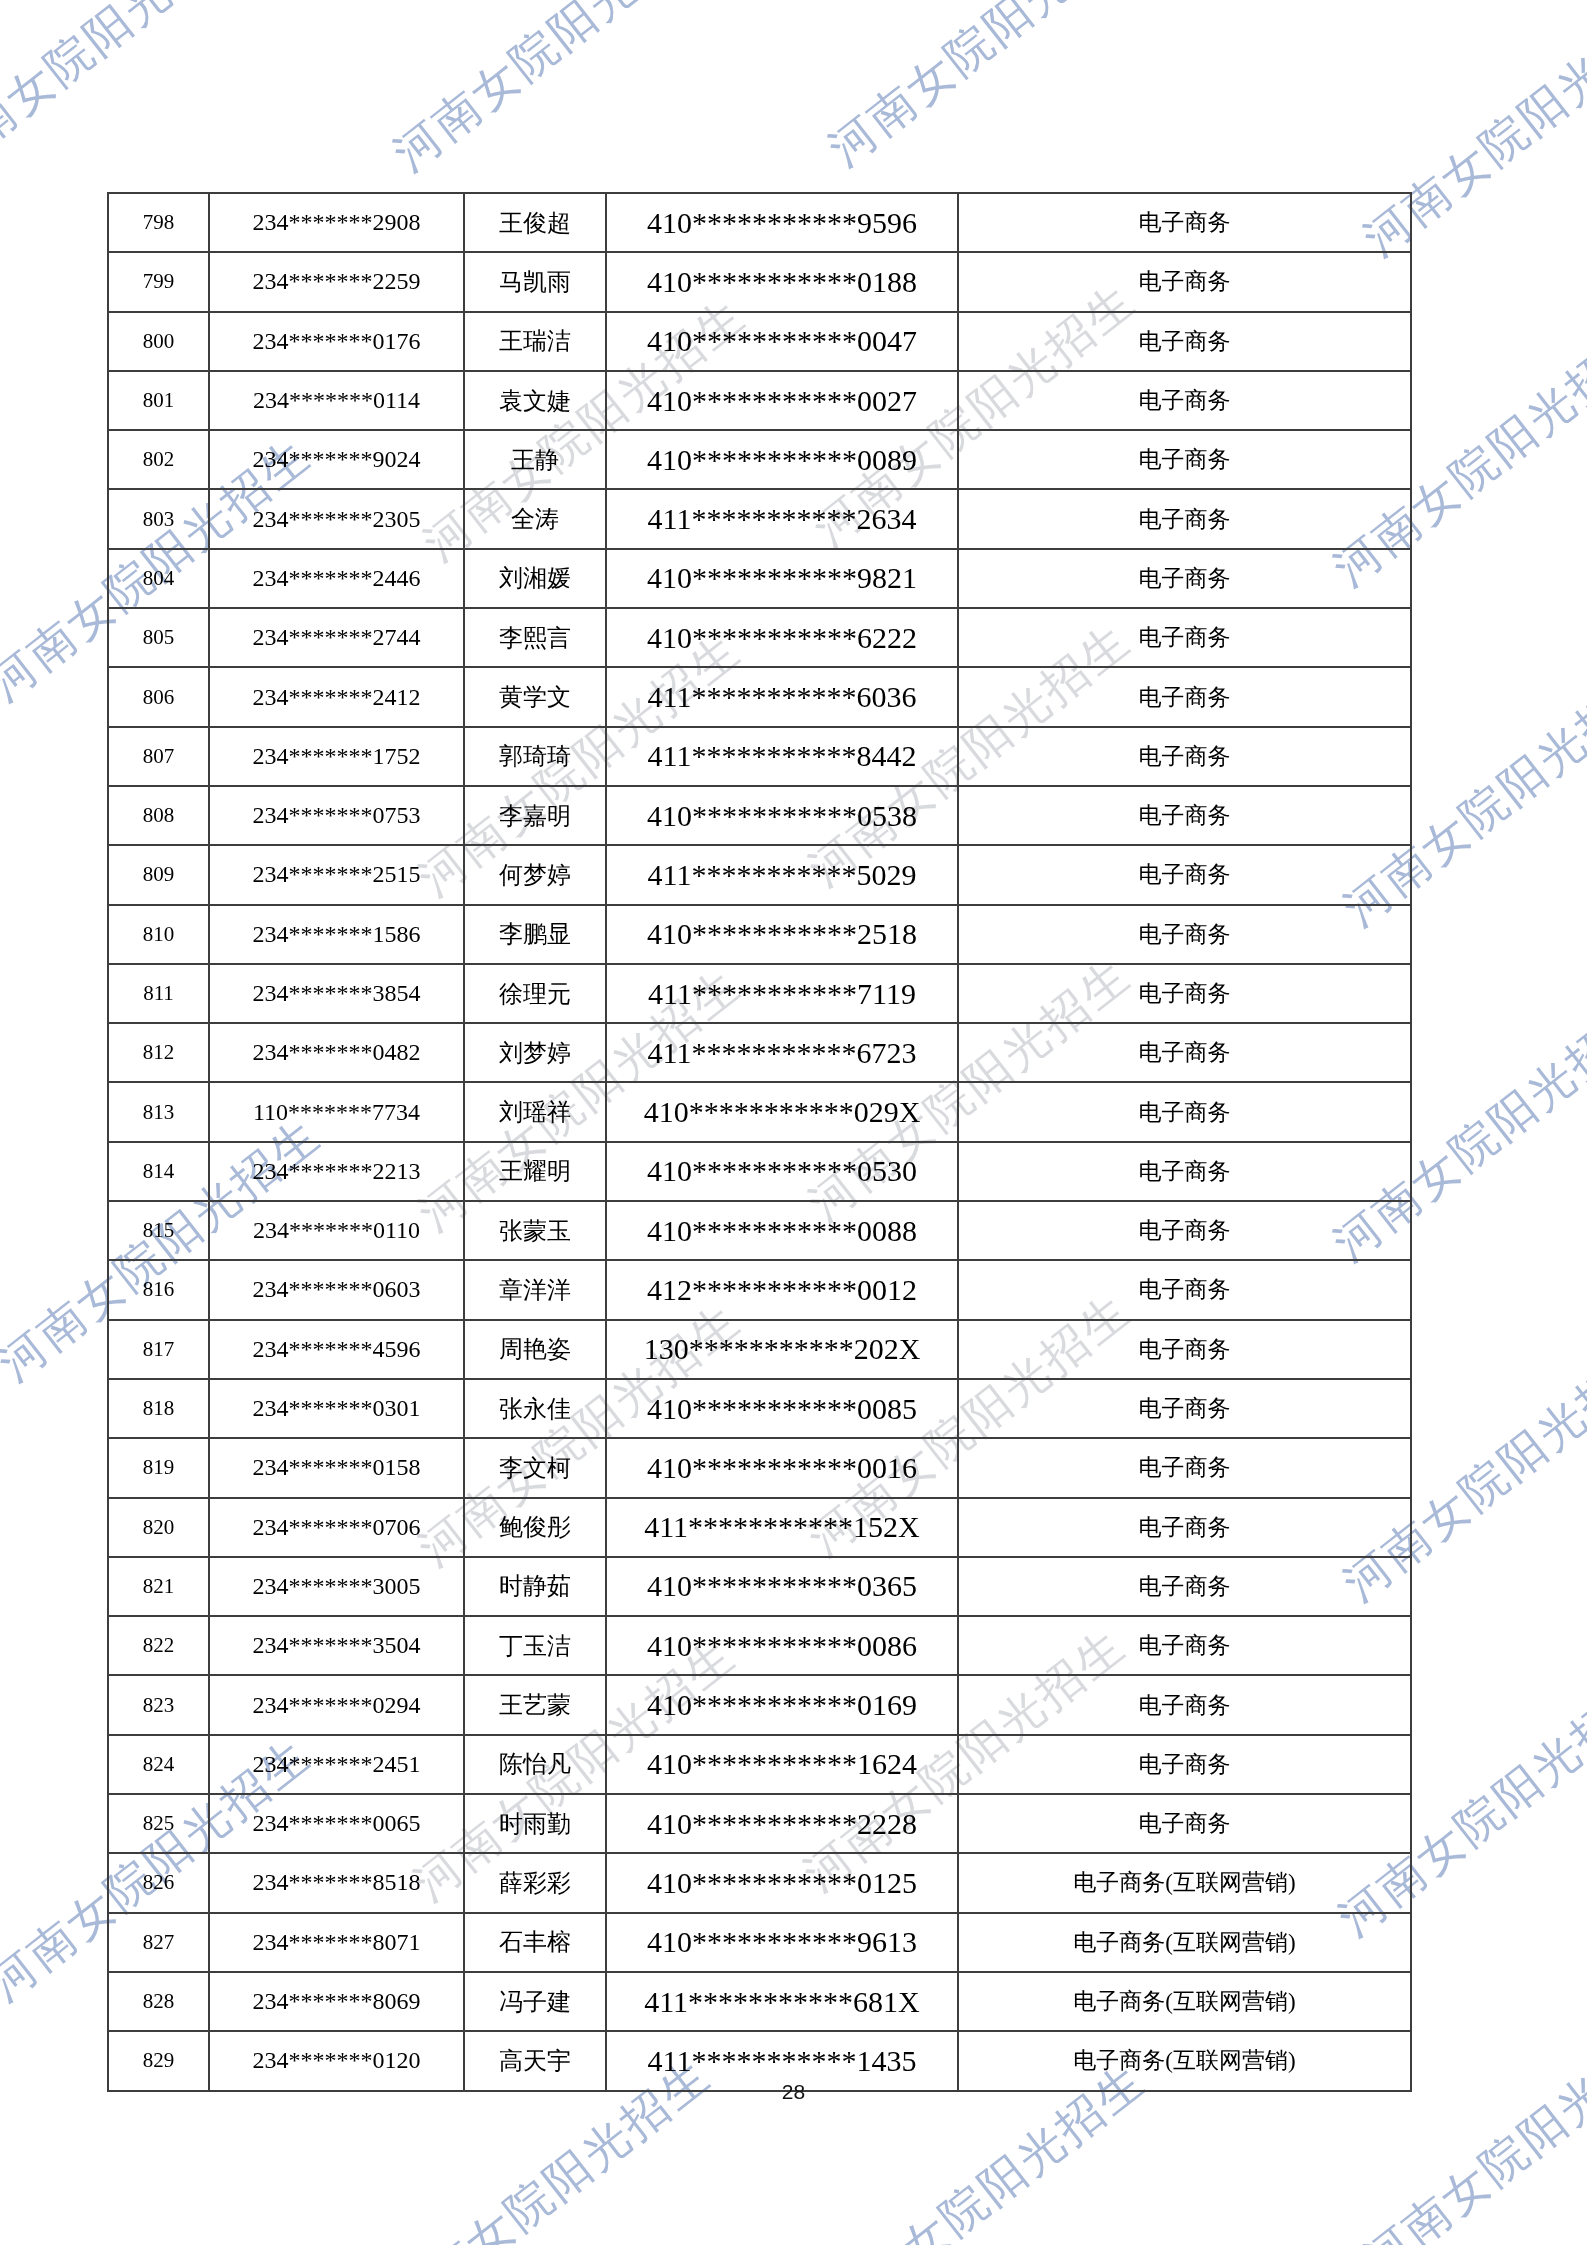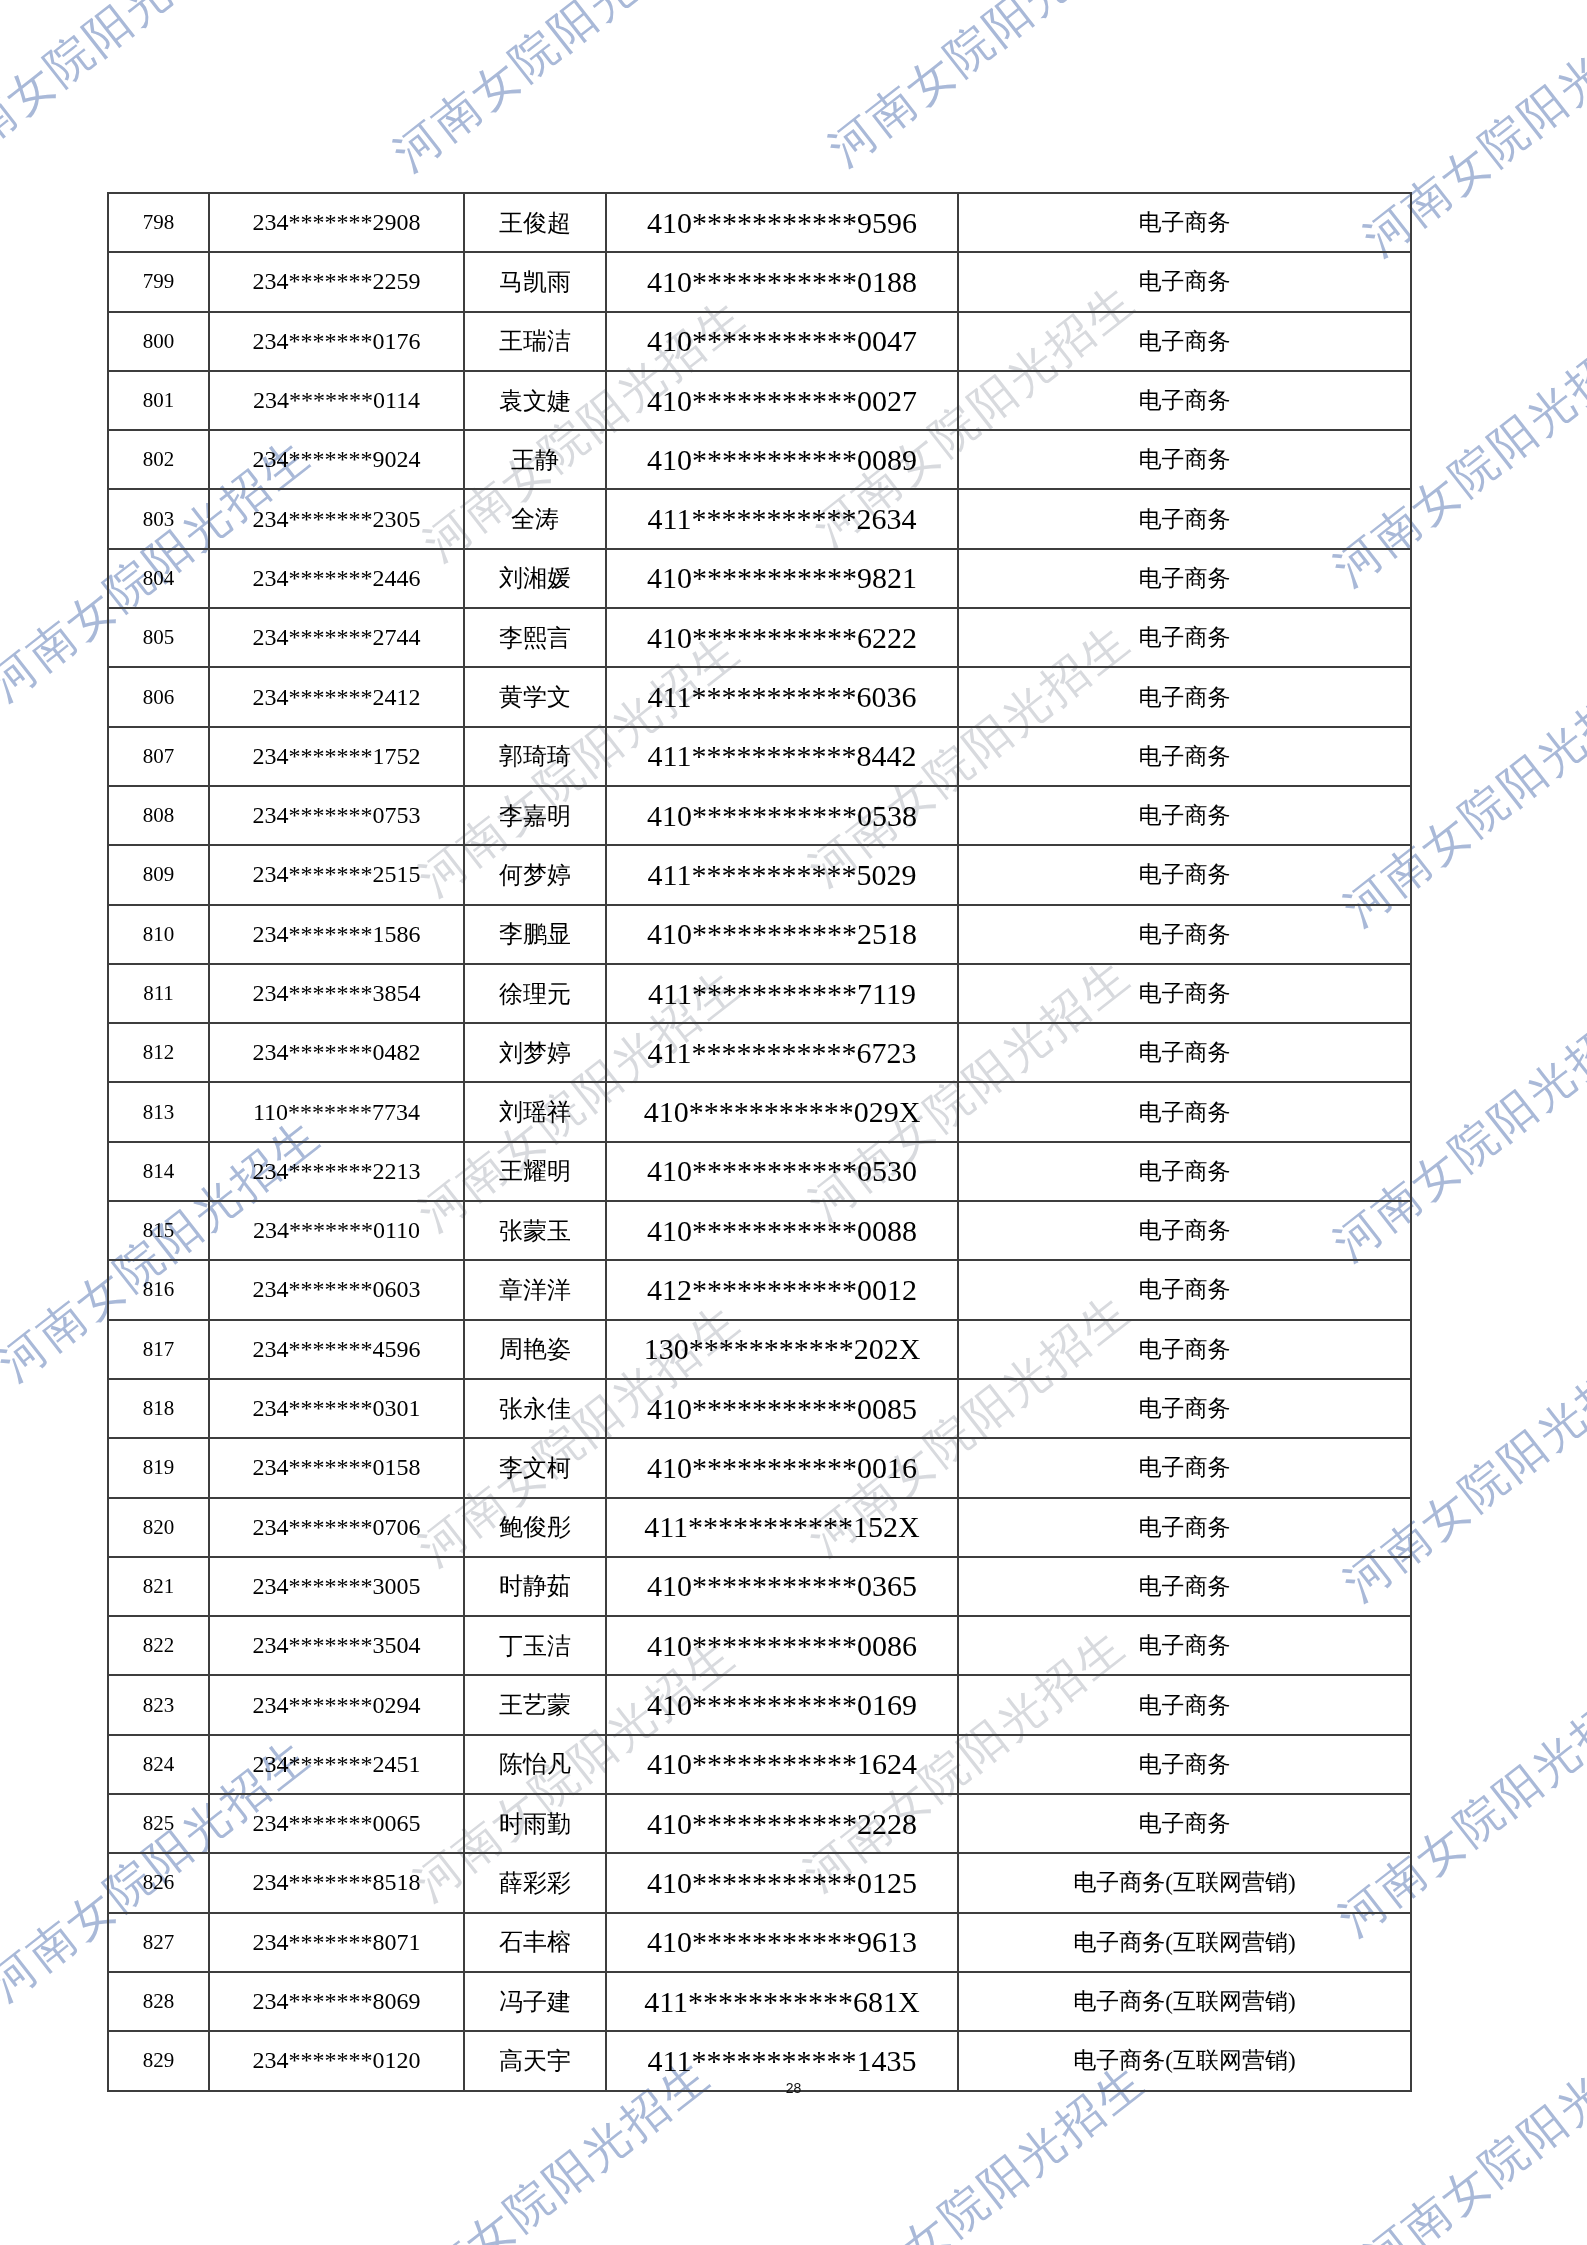--- a/index.html
+++ b/index.html
@@ -12,21 +12,21 @@
   table.roster{position:absolute;left:107px;top:192px;z-index:1;
       border-collapse:collapse;table-layout:fixed;width:1303px;}
   table.roster td{border:2px solid #3d3d3d;height:57.3px;padding:0;text-align:center;
       vertical-align:middle;color:#000;background:transparent;overflow:hidden;}
   td.c-no{font-size:21px;color:#222;}
   td.c-exam{font-size:24px;}
   td.c-name{font-size:24px;margin-top:24px;}
   td.c-id{font-size:30px;margin-left:30px;}
   td.c-major{font-size:23px;}
   .page-number{position:absolute;left:0;right:0;top:2080px;z-index:1;text-align:center;
-      font-size:14px;color:#111;font-family:"Liberation Sans","DejaVu Sans",sans-serif;}
+      font-size:21px;color:#111;font-family:"Liberation Sans","DejaVu Sans",sans-serif;}
 </style>
 </head>
 <body>
 
 <div class="page">
   <div class="watermark-layer" id="wm-layer">
       <span class="wm" style="left: 90px; top: 45px; color: rgb(169, 185, 216);">河南女院阳光招生</span>
       <span class="wm" style="left: 555px; top: 40px; color: rgb(169, 185, 216);">河南女院阳光招生</span>
       <span class="wm" style="left: 990px; top: 35px; color: rgb(169, 185, 216);">河南女院阳光招生</span>
       <span class="wm" style="left: 1525px; top: 125px; color: rgb(169, 185, 216);">河南女院阳光招生</span>

